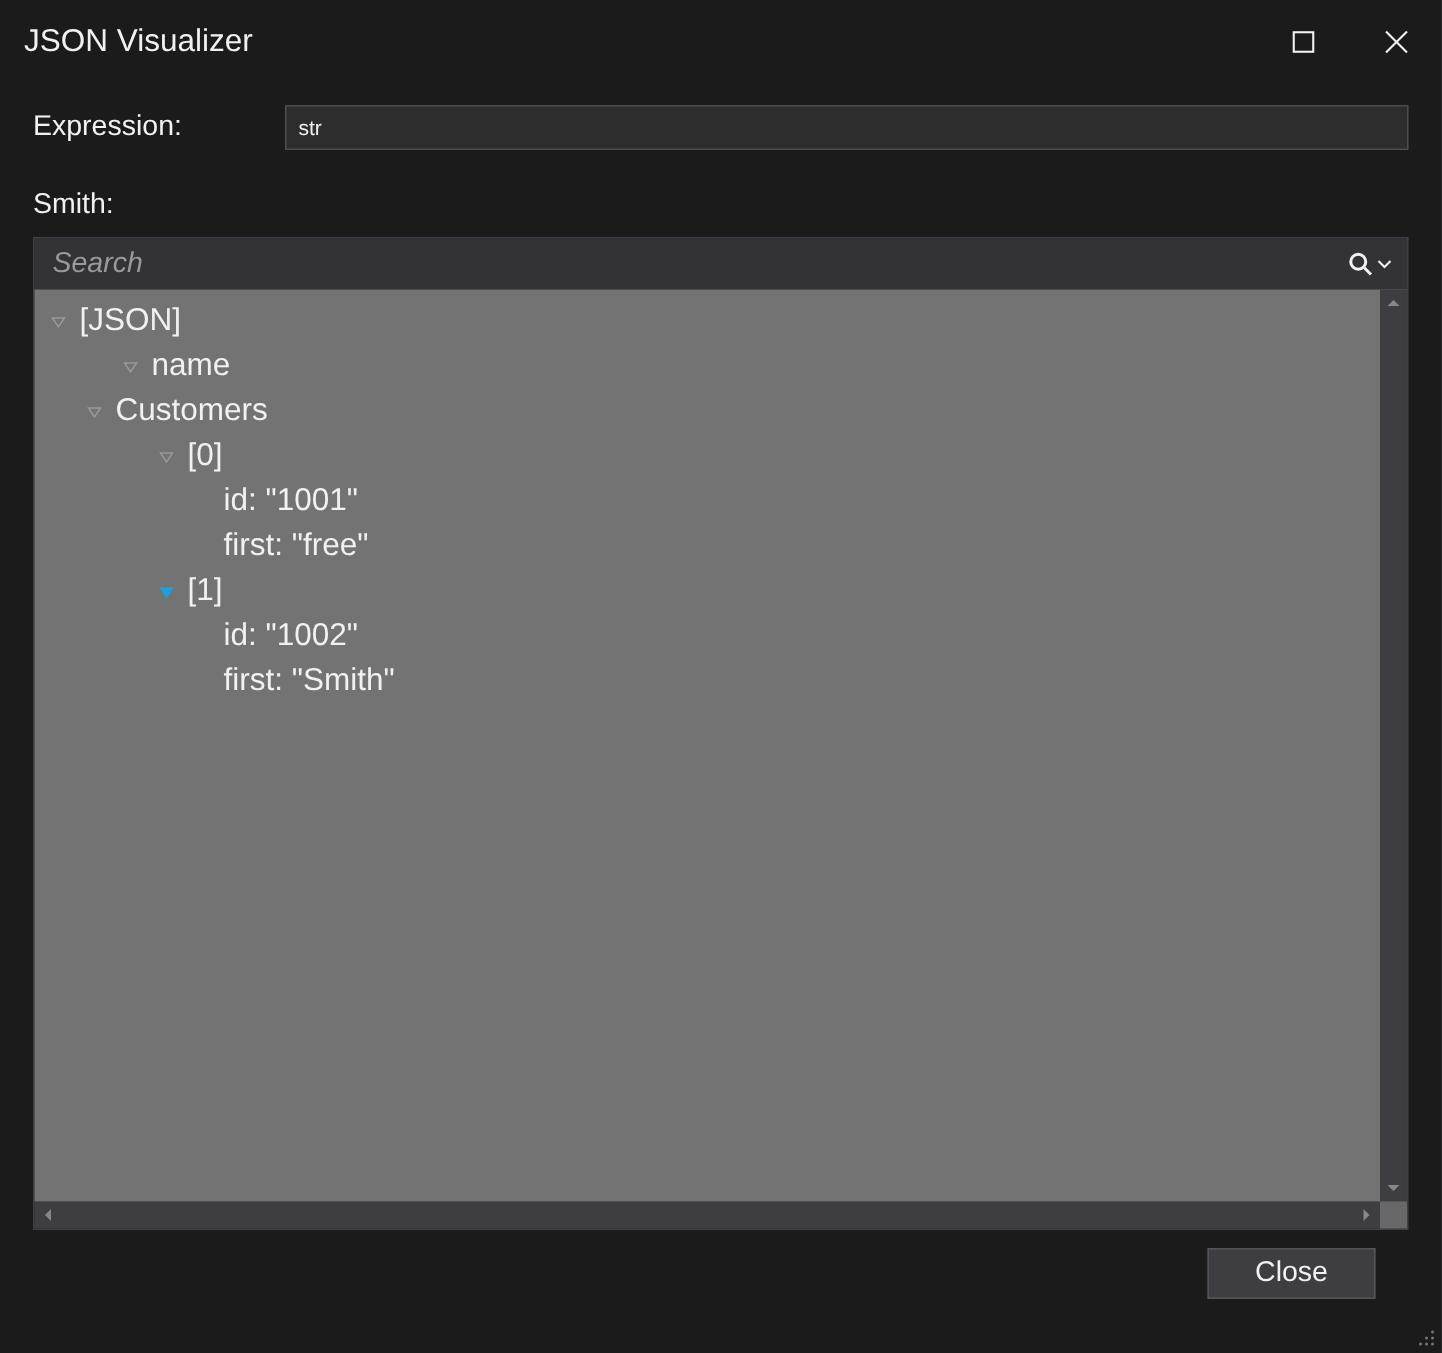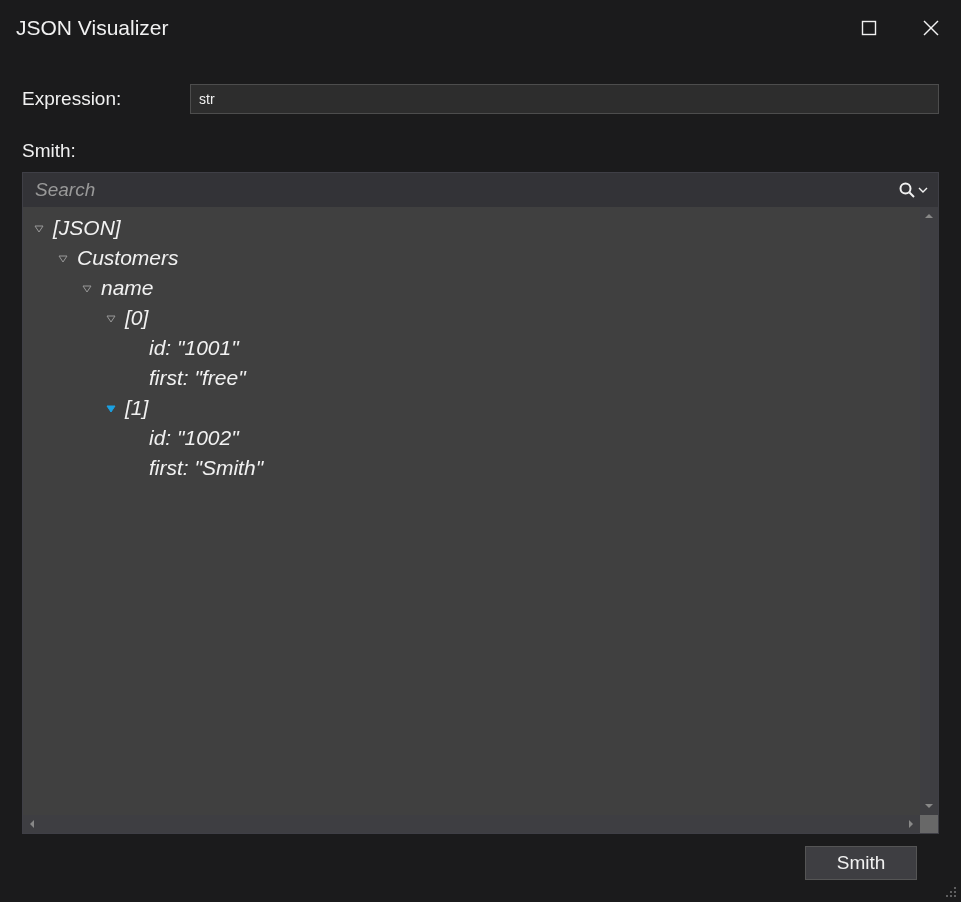--- a/index.html
+++ b/index.html
@@ -51,21 +51,21 @@
   .content {
     padding: 0 22px 0 22px;
     display: flex;
     flex-direction: column;
     flex: 1 1 auto;
   }
 
   .row-expression {
     display: flex;
     align-items: center;
-    margin-top: 28px;
+    margin-top: 14px;
   }
   .label-expression {
     font-size: 19px;
     color: #f1f1f1;
     width: 168px;
   }
   .expr-input {
     flex: 1;
     height: 30px;
     background: #2d2d2d;
@@ -116,23 +116,22 @@
   .search-icon-wrap {
     display: flex;
     align-items: center;
     gap: 2px;
     padding: 0 4px;
   }
 
   .tree-scroll-area {
     flex: 1;
     position: relative;
-    background: #404040;
+    background: #737373;
     overflow: hidden;
-    font-style: italic;
   }
 
   .vscroll {
     position: absolute;
     right: 0; top: 0; bottom: 0;
     width: 18px;
     background: #3e3e42;
     display: flex;
     flex-direction: column;
     align-items: center;
@@ -262,37 +261,37 @@
             <span class="indent-spacer" style="width:0px"></span>
             <span class="expander">
               <svg width="12" height="12" viewBox="0 0 12 12">
                   <path d="M2 4 L10 4 L6 10 Z" fill="none" stroke="#999" stroke-width="1"></path>
                 </svg>
             </span>
             <span class="tree-label">[JSON]</span>
           </div>
 
           <div class="tree-row">
+            <span class="indent-spacer" style="width:48px"></span>
+            <span class="expander">
+              <svg width="12" height="12" viewBox="0 0 12 12">
+                  <path d="M2 4 L10 4 L6 10 Z" fill="none" stroke="#999" stroke-width="1"></path>
+                </svg>
+            </span>
+            <span class="tree-label">name</span>
+          </div>
+
+          <div class="tree-row">
             <span class="indent-spacer" style="width:24px"></span>
             <span class="expander">
               <svg width="12" height="12" viewBox="0 0 12 12">
                   <path d="M2 4 L10 4 L6 10 Z" fill="none" stroke="#999" stroke-width="1"></path>
                 </svg>
             </span>
             <span class="tree-label">Customers</span>
-          </div>
-
-          <div class="tree-row">
-            <span class="indent-spacer" style="width:48px"></span>
-            <span class="expander">
-              <svg width="12" height="12" viewBox="0 0 12 12">
-                  <path d="M2 4 L10 4 L6 10 Z" fill="none" stroke="#999" stroke-width="1"></path>
-                </svg>
-            </span>
-            <span class="tree-label">name</span>
           </div>
 
           <div class="tree-row">
             <span class="indent-spacer" style="width:72px"></span>
             <span class="expander">
               <svg width="12" height="12" viewBox="0 0 12 12">
                   <path d="M2 4 L10 4 L6 10 Z" fill="none" stroke="#999" stroke-width="1"></path>
                 </svg>
             </span>
             <span class="tree-label">[0]</span>
@@ -354,21 +353,21 @@
               <path d="M3 1 L7 5 L3 9 Z" fill="#888"></path>
             </svg>
         </div>
         <div class="corner"></div>
       </div>
 
     </div>
 
     <div class="footer">
       <div class="close-btn">
-        <span>Smith</span>
+        <span>Close</span>
       </div>
     </div>
 
   </div>
 
   <div class="resize-grip">
     <svg width="18" height="18" viewBox="0 0 18 18">
       <circle cx="14" cy="6" r="1" fill="#777"></circle>
       <circle cx="10" cy="10" r="1" fill="#777"></circle>
       <circle cx="14" cy="10" r="1" fill="#777"></circle>

